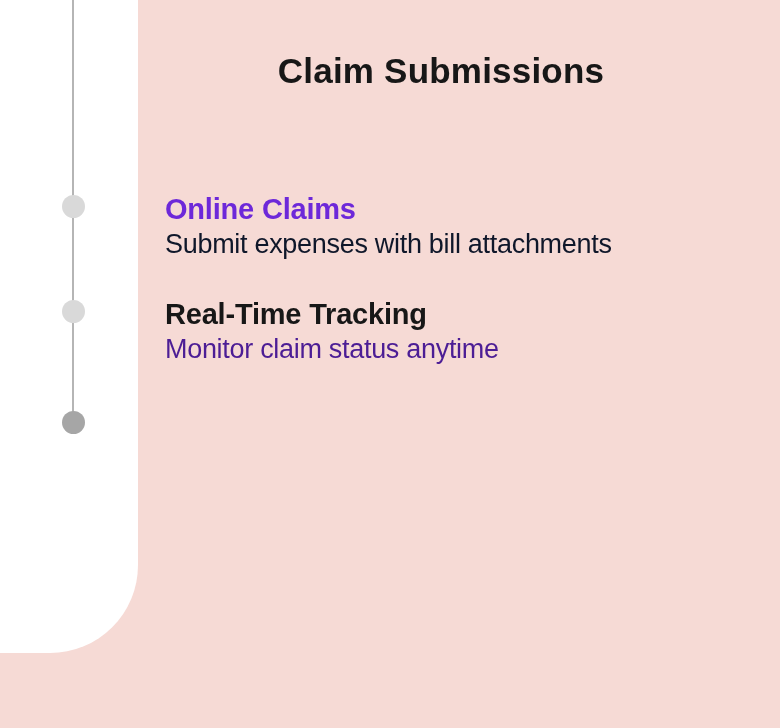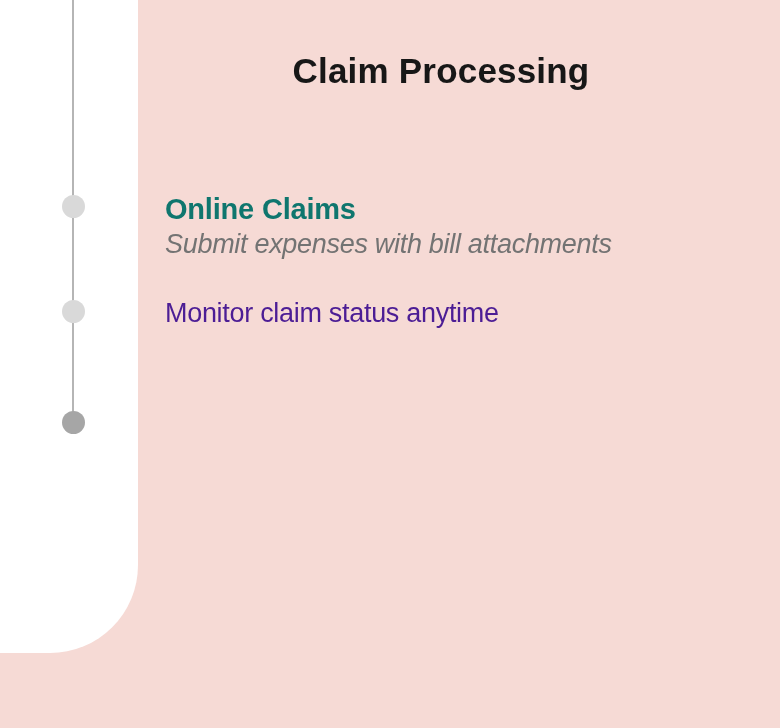--- a/index.html
+++ b/index.html
@@ -82,28 +82,29 @@
 <div class="canvas" style="background-color: rgb(246, 218, 213);">
 
   <div class="white-panel" style="background-color: rgb(255, 255, 255);"></div>
 
   <div class="timeline-rail" style="background-color: rgb(181, 181, 181);"></div>
 
   <div class="dot dot-1" style="background-color: rgb(217, 217, 217);"></div>
   <div class="dot dot-2" style="background-color: rgb(217, 217, 217);"></div>
   <div class="dot dot-3" style="background-color: rgb(166, 166, 166);"></div>
 
-  <h1 class="title" style="color: rgb(23, 23, 23);">Claim Processing</h1>
+  <h1 class="title" style="color: rgb(23, 23, 23);">Claim Submissions</h1>
 
   <div class="items">
 
     <section class="item">
-      <h2 class="item-heading" style="color: #0f766e;">Online Claims</h2>
-      <p class="item-desc" style="color: #737373; font-style: italic;">Submit expenses with bill attachments</p>
+      <h2 class="item-heading" style="color: #6d28d9;">Online Claims</h2>
+      <p class="item-desc" style="color: #0f172a;">Submit expenses with bill attachments</p>
     </section>
 
     <section class="item">
+      <h2 class="item-heading" style="color: rgb(23, 23, 23);">Real-Time Tracking</h2>
       <p class="item-desc" style="color: #4c1d95;">Monitor claim status anytime</p>
     </section>
 
 
   </div>
 </div>
 
 </body></html>

